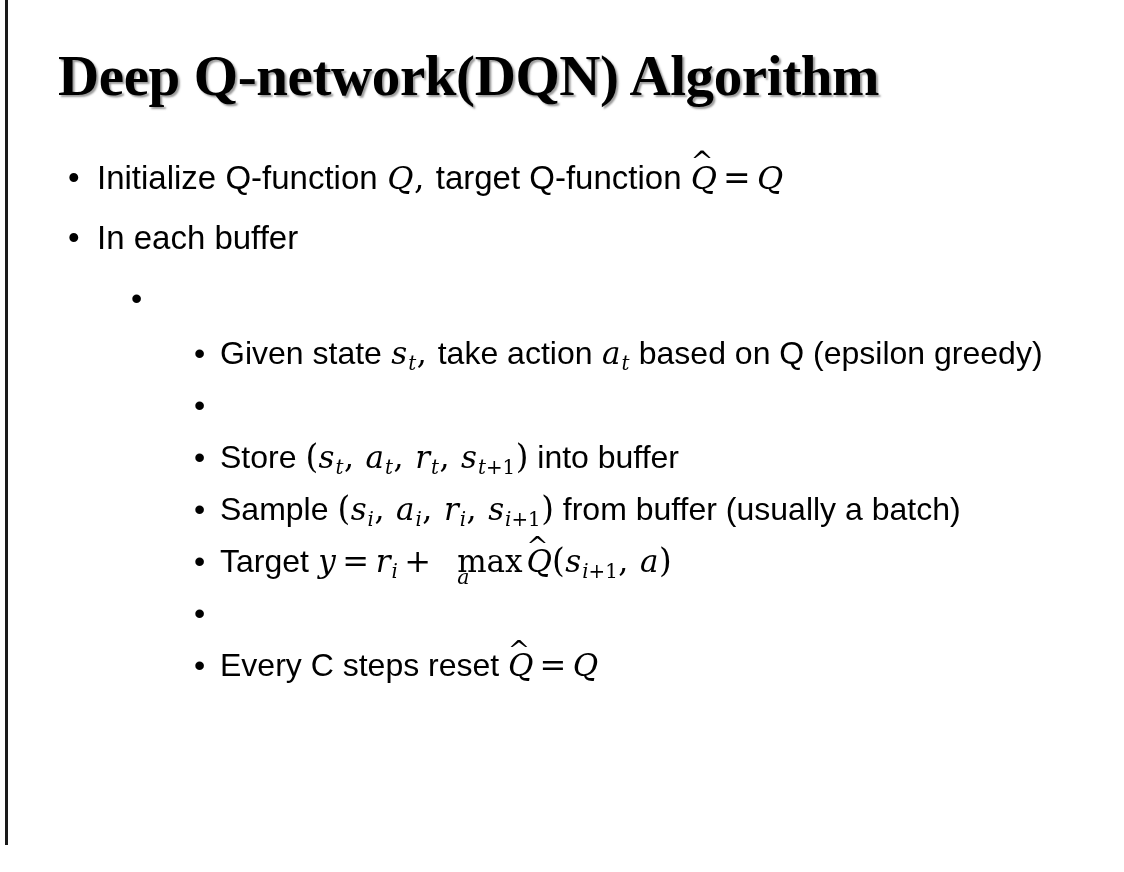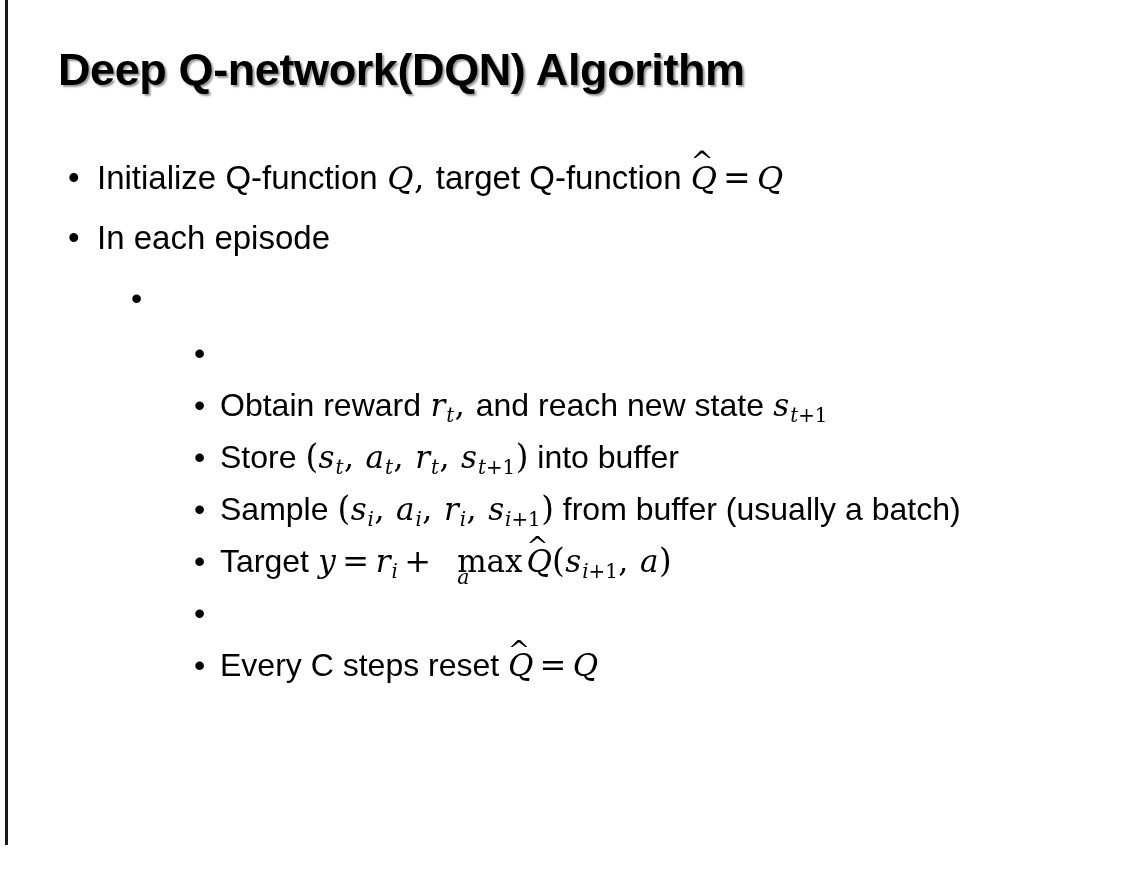--- a/index.html
+++ b/index.html
@@ -30,27 +30,28 @@
   .slide {
     position: absolute;
     inset: 0;
   }
 
   
   .slide-title {
     position: absolute;
     left: 58px;
     top: 46px;
-    font-size: 45px;
+    font-size: 57px;
     font-weight: 700;
     letter-spacing: -0.4px;
     line-height: 1.05;
     white-space: nowrap;
     color: #000000;
     text-shadow: 2px 2px 2px rgba(120,120,120,0.75);
+    font-family: Liberation Serif, serif;
   }
 
   
   .body-list {
     position: absolute;
     left: 0;
     top: 148px;
     width: 1124px;
   }
 
@@ -191,31 +192,31 @@
 
   <div class="slide-title">Deep Q-network(DQN) Algorithm</div>
 
   <div class="body-list">
       <div class="bullet lvl1">
         <span class="dot">•</span>
         <span class="btext">Initialize Q-function <span class="mi">Q</span><span class="mpunc">,</span> target Q-function <span class="hatted">Q<span class="hat">^</span></span><span class="mo" style="padding: 0px 6px;">=</span><span class="mi">Q</span></span>
       </div>
       <div class="bullet lvl1">
         <span class="dot">•</span>
-        <span class="btext">In each episode</span>
+        <span class="btext">In each buffer</span>
       </div>
       <div class="bullet lvl2">
         <span class="dot">•</span>
       </div>
       <div class="bullet lvl3">
         <span class="dot">•</span>
-      </div>
-      <div class="bullet lvl3">
-        <span class="dot">•</span>
-        <span class="btext">Obtain reward <span><span class="mi">r</span><sub class="msub">t</sub></span><span class="mpunc">,</span> and reach new state <span><span class="mi">s</span><sub class="msub">t<span class="up">+</span><span class="up">1</span></sub></span></span>
+        <span class="btext">Given state <span><span class="mi">s</span><sub class="msub">t</sub></span><span class="mpunc">,</span> take action <span><span class="mi">a</span><sub class="msub">t</sub></span> based on Q (epsilon greedy)</span>
+      </div>
+      <div class="bullet lvl3">
+        <span class="dot">•</span>
       </div>
       <div class="bullet lvl3">
         <span class="dot">•</span>
         <span class="btext">Store <span class="mparen">(</span><span><span class="mi">s</span><sub class="msub">t</sub></span><span class="mpunc">,</span> <span><span class="mi">a</span><sub class="msub">t</sub></span><span class="mpunc">,</span> <span><span class="mi">r</span><sub class="msub">t</sub></span><span class="mpunc">,</span> <span><span class="mi">s</span><sub class="msub">t<span class="up">+</span><span class="up">1</span></sub></span><span class="mparen">)</span> into buffer</span>
       </div>
       <div class="bullet lvl3">
         <span class="dot">•</span>
         <span class="btext">Sample <span class="mparen">(</span><span><span class="mi">s</span><sub class="msub">i</sub></span><span class="mpunc">,</span> <span><span class="mi">a</span><sub class="msub">i</sub></span><span class="mpunc">,</span> <span><span class="mi">r</span><sub class="msub">i</sub></span><span class="mpunc">,</span> <span><span class="mi">s</span><sub class="msub">i<span class="up">+</span><span class="up">1</span></sub></span><span class="mparen">)</span> from buffer (usually a batch)</span>
       </div>
       <div class="bullet lvl3">

